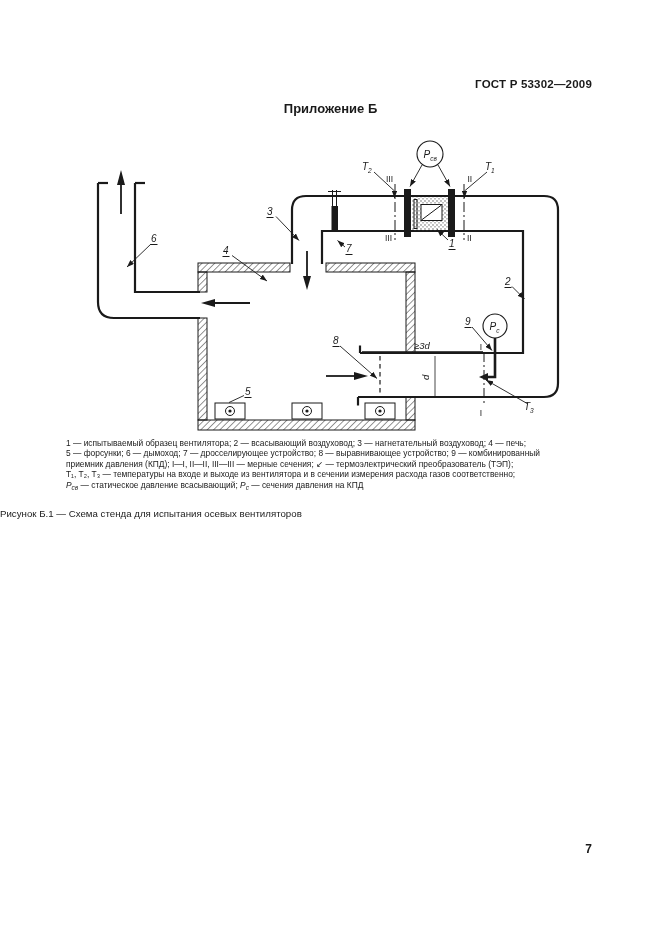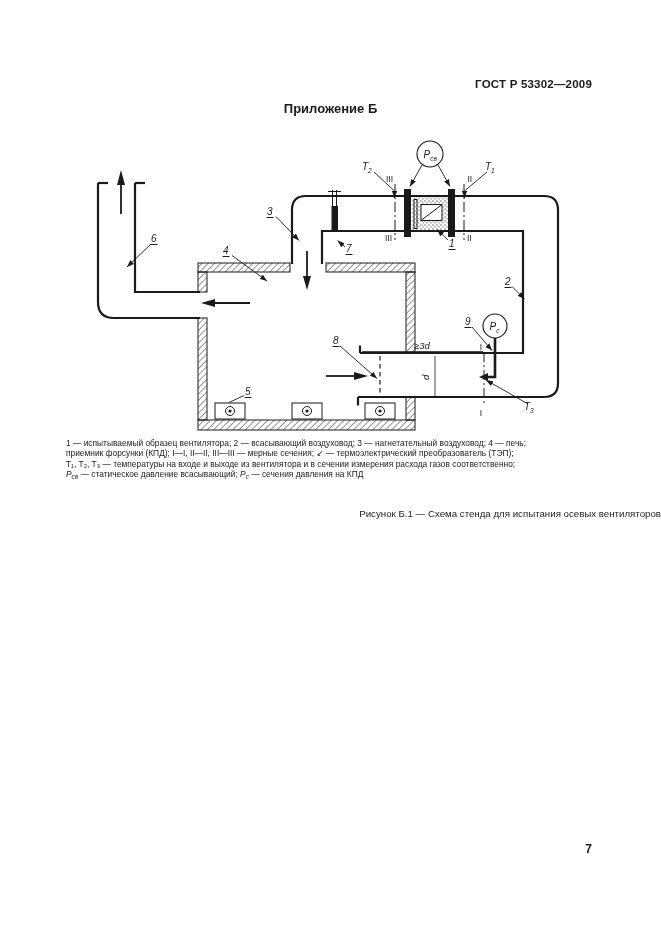--- a/index.html
+++ b/index.html
@@ -10,21 +10,21 @@
     overflow:hidden;
   }
   .hdr{position:absolute;top:78px;left:0;right:69px;text-align:right;
        font-size:11.5px;font-weight:bold;letter-spacing:.2px;}
   .apx{position:absolute;top:102px;left:0;width:100%;text-align:center;
        font-weight:bold;font-size:13px;line-height:13px;}
   .legend{position:absolute;top:438px;left:66px;width:529px;
           font-size:8.4px;line-height:10.4px;text-align:left;}
   .legend i{font-style:italic;}
   .legend sub{font-size:6.5px;vertical-align:-2px;}
-  .caption{position:absolute;top:508px;left:0;width:100%;text-align:right;
+  .caption{position:absolute;top:508px;left:0;width:100%;text-align:left;
            font-size:9.7px;}
   .pagenum{position:absolute;top:842px;right:69px;font-size:12px;font-weight:bold;}
   svg{position:absolute;left:0;top:0;}
   .duct{fill:none;stroke:#1a1a1a;stroke-width:2.2px;}
   .thin{fill:none;stroke:#1a1a1a;stroke-width:1px;}
   .leader{fill:none;stroke:#1a1a1a;stroke-width:0.9px;}
   .secline{fill:none;stroke:#1a1a1a;stroke-width:1px;stroke-dasharray:10 3 2 3;}
   .dashln{fill:none;stroke:#1a1a1a;stroke-width:1.2px;stroke-dasharray:4.5 3.5;}
   .dimln{fill:none;stroke:#1a1a1a;stroke-width:0.8px;}
   .shaft{fill:none;stroke:#1a1a1a;stroke-width:1.8px;}
@@ -202,21 +202,22 @@
       <text class="sec" x="392" y="241" text-anchor="end">III</text>
       <text class="sec" x="467.5" y="182">II</text>
       <text class="sec" x="467" y="241">II</text>
       <text class="sec" x="481" y="350" text-anchor="middle">I</text>
       <text class="sec" x="481" y="416" text-anchor="middle">I</text>
     </g>
   </svg>
 
   <div class="legend">
     <div>1 — испытываемый образец вентилятора; 2 — всасывающий воздуховод; 3 — нагнетательный воздуховод; 4 — печь;</div>
-    <div>приемник форсунки (КПД); I—I, II—II, III—III — мерные сечения; ↙ — термоэлектрический преобразователь (ТЭП);</div>
+    <div>5 — форсунки; 6 — дымоход; 7 — дросселирующее устройство; 8 — выравнивающее устройство; 9 — комбинированный</div>
+    <div>приемник давления (КПД); I—I, II—II, III—III — мерные сечения; ↙ — термоэлектрический преобразователь (ТЭП);</div>
     <div>Т₁, Т₂, Т₃ — температуры на входе и выходе из вентилятора и в сечении измерения расхода газов соответственно;</div>
     <div><i><span>Р</span><sub>св</sub></i><span> — статическое давление всасывающий; </span><i><span>Р</span><sub>с</sub></i><span> — сечения давления на КПД</span></div>
   </div>
 
   <div class="caption">Рисунок Б.1 — Схема стенда для испытания осевых вентиляторов</div>
 
   <div class="pagenum">7</div>
 
 </div>
 

